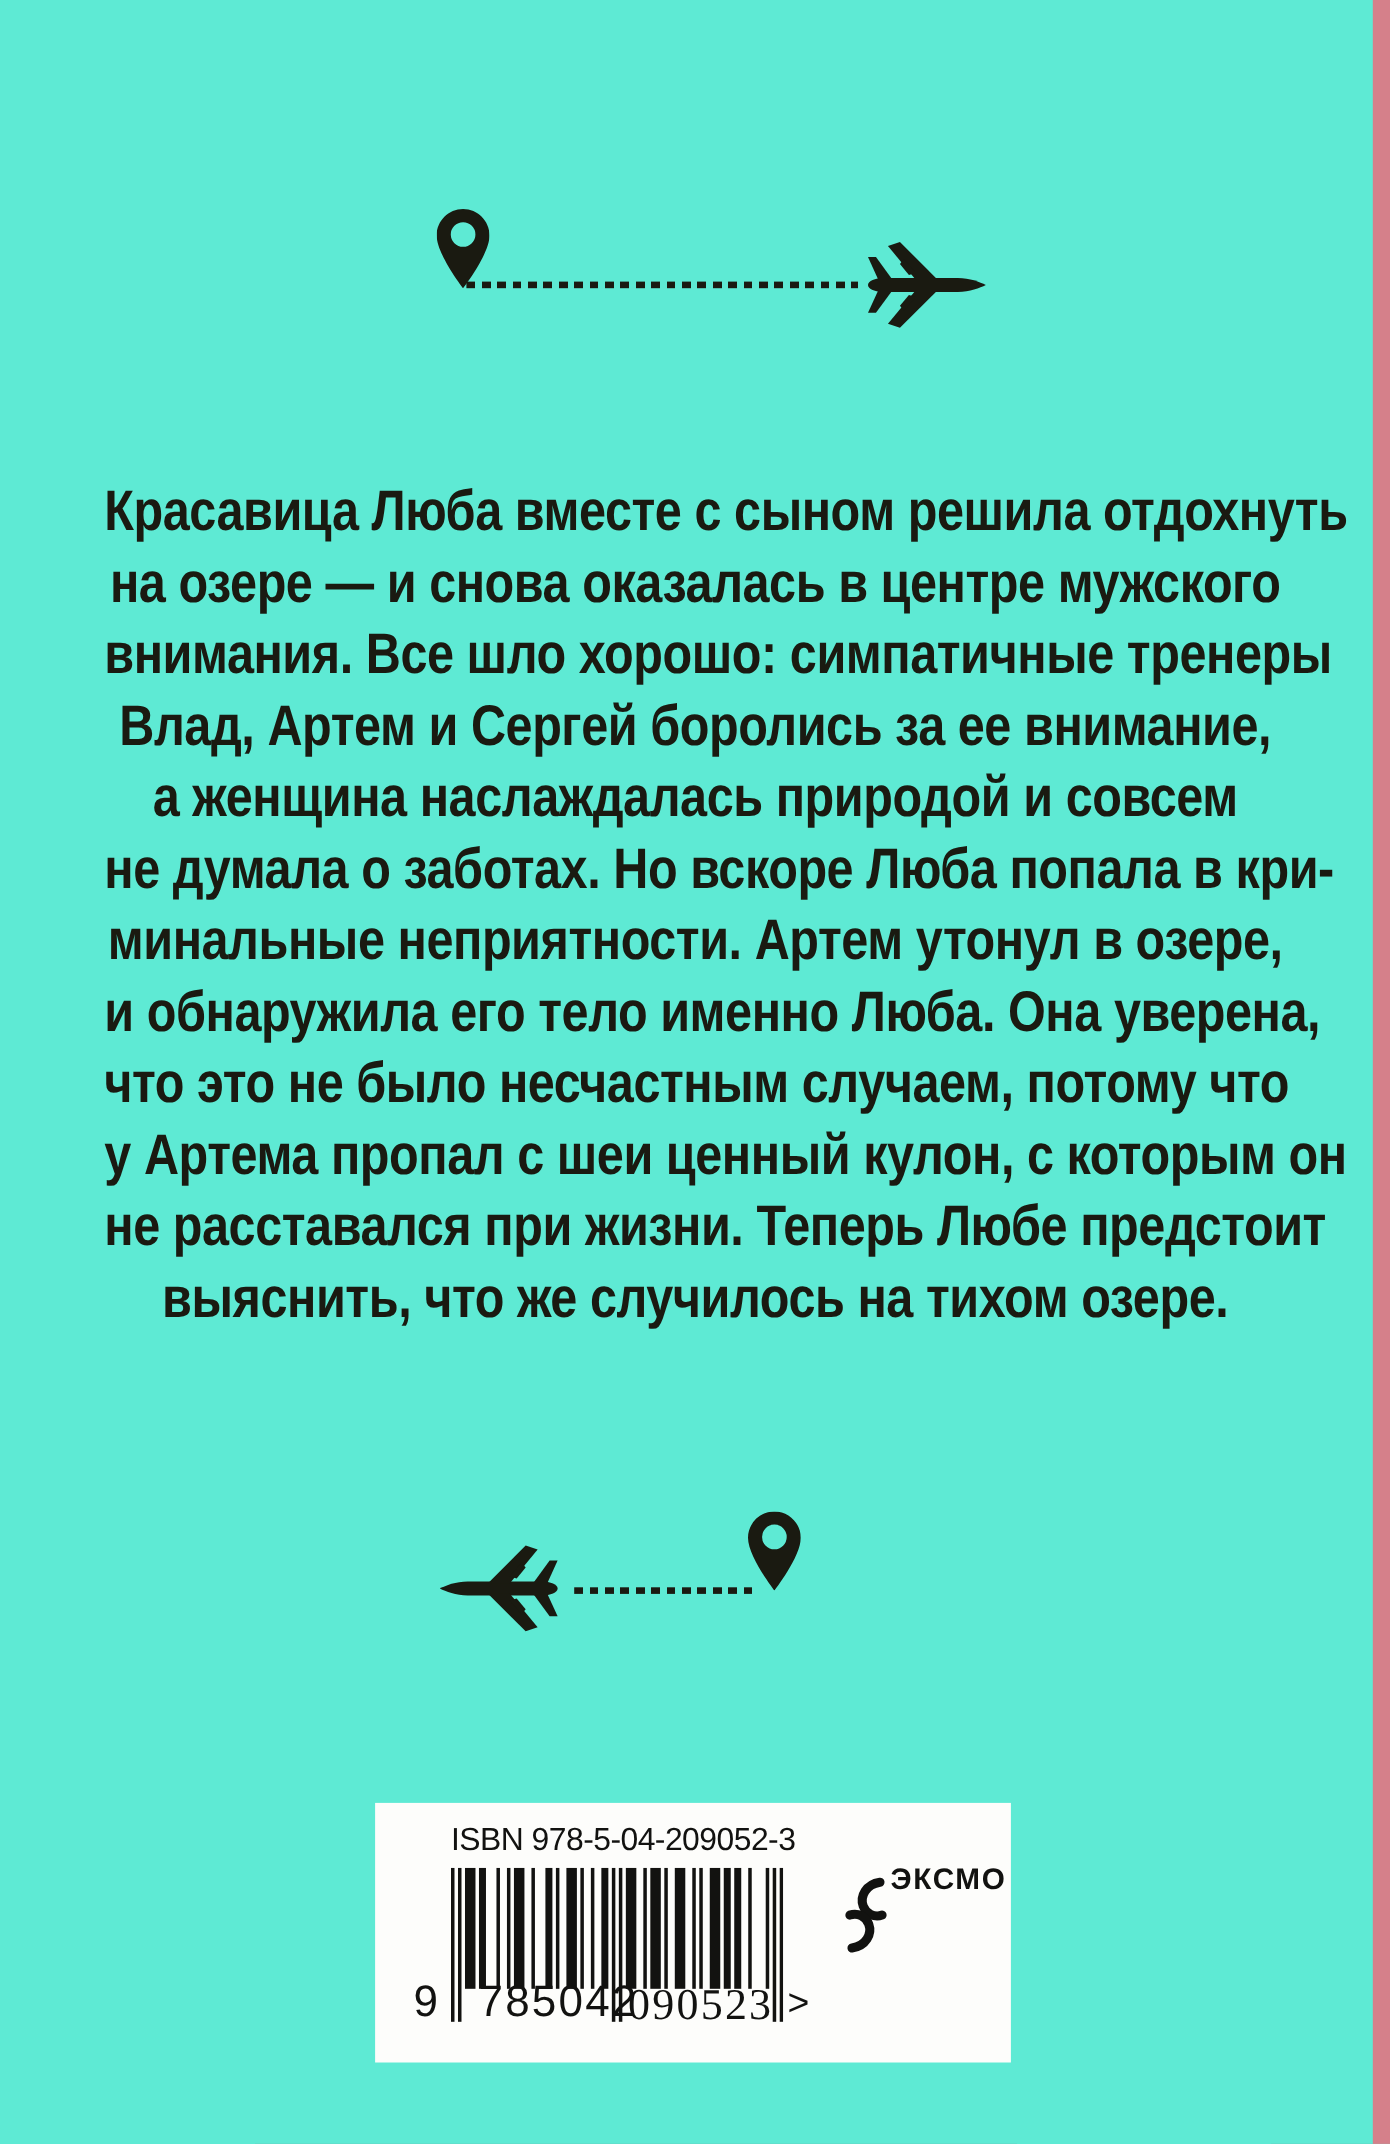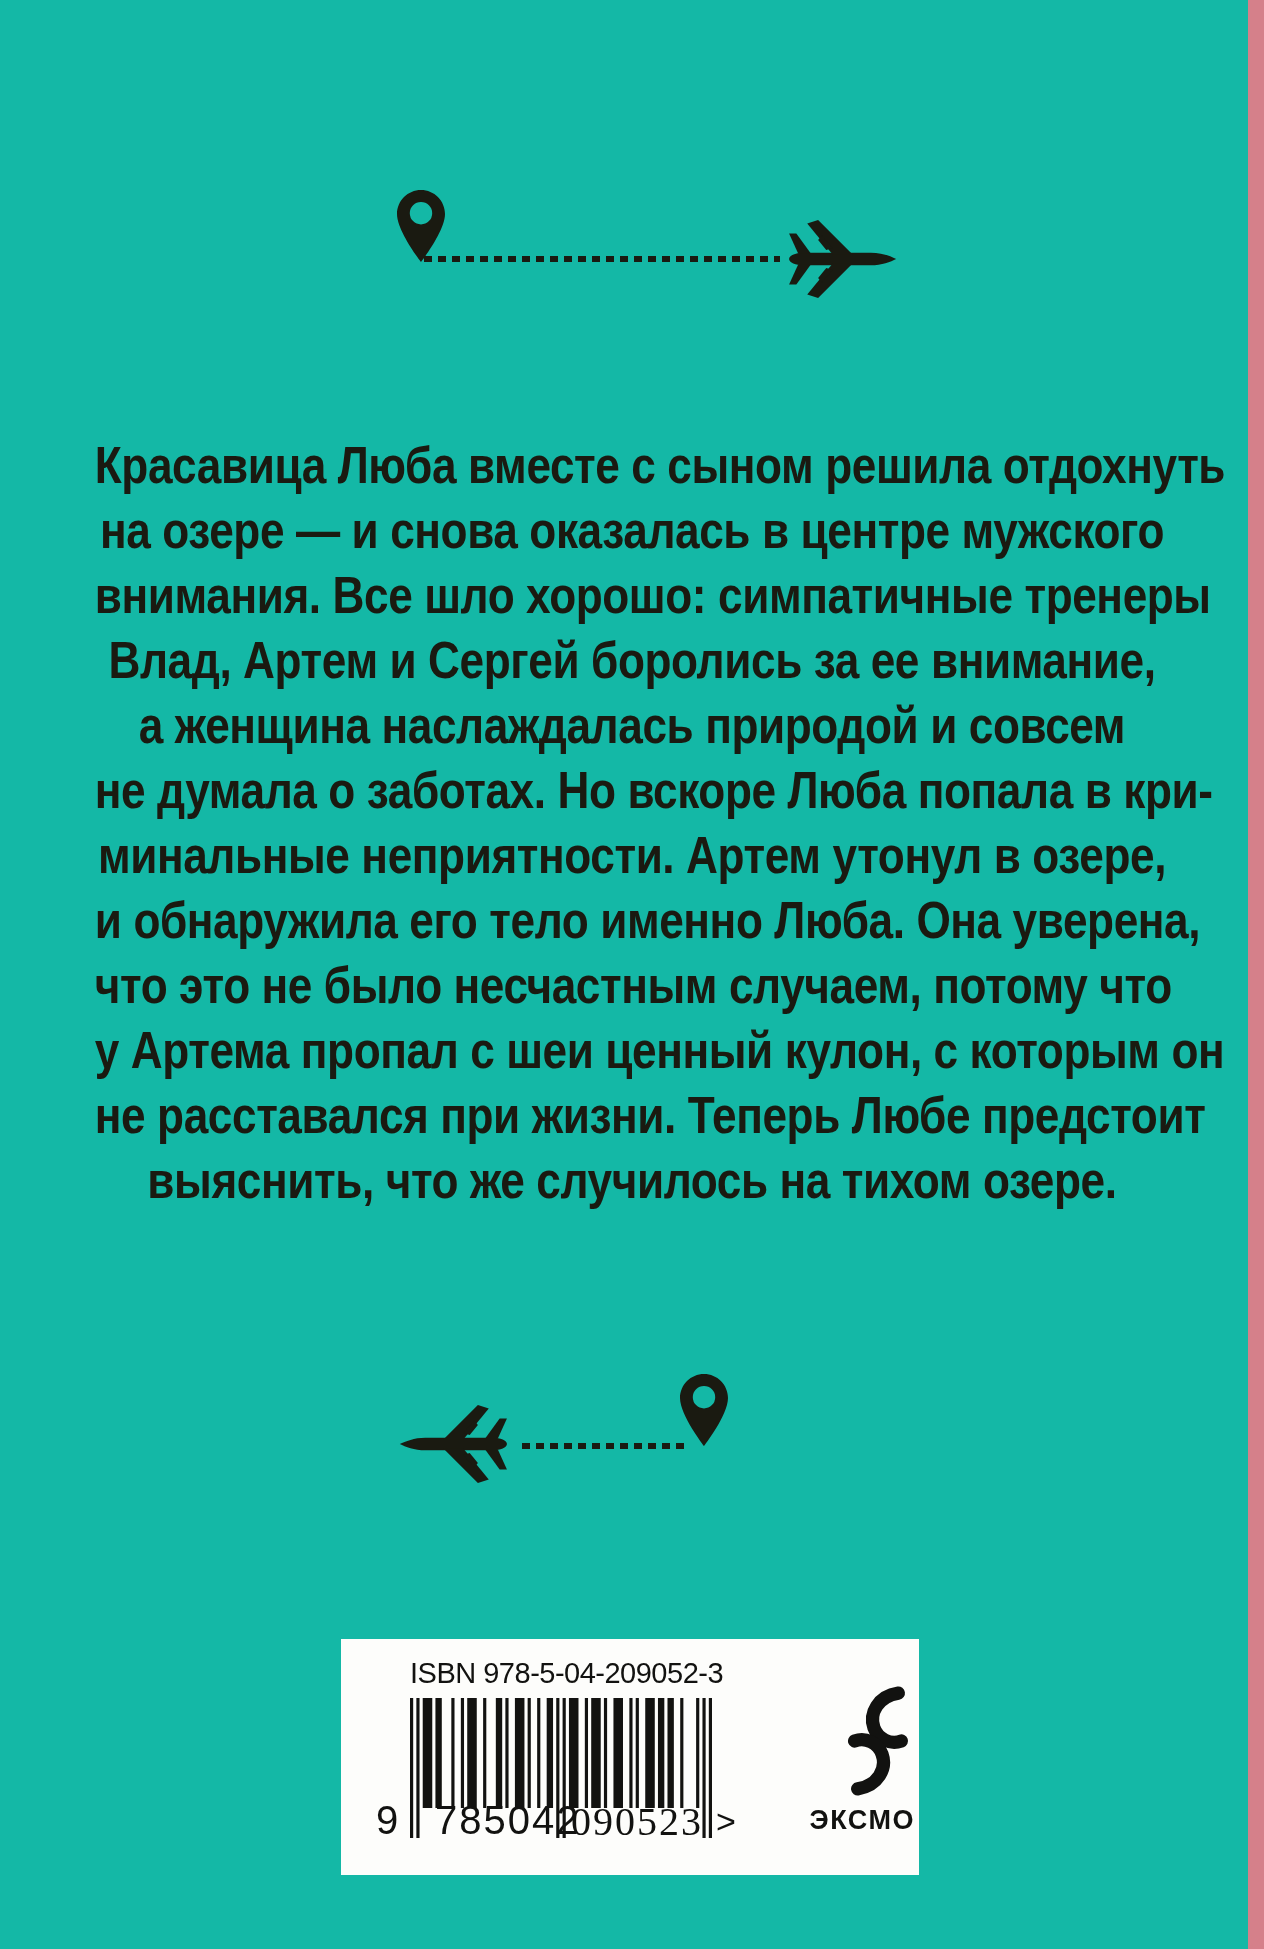--- a/index.html
+++ b/index.html
@@ -1,20 +1,20 @@
 <!DOCTYPE html>
 <html><head>
 <meta charset="utf-8">
 <style>
   html,body{margin:0;padding:0;background:#888;}
   .canvas{
     position:relative;
     width:1264px;height:1949px;
     margin:0 auto;
-    background:#14b8a6;
+    background:#5eead4;
     overflow:hidden;
     font-family:"Liberation Sans", sans-serif;
     color:#1a1a11;
   }
   .accent-strip{
     position:absolute;top:0;right:0;width:16px;height:100%;
     background:#d5808a;
   }
   .icon-black{fill:#1a1a11;}
   .pin{position:absolute;width:48px;height:72px;}
@@ -52,21 +52,21 @@
     position:absolute;top:100px;left:0;width:100%;height:46px;
     font-size:40px;color:#121210;
   }
   .bd{position:absolute;top:0;white-space:nowrap;}
   .bd-lead{left:-34px;}
   .bd-g1{left:14px;width:134px;text-align:center;letter-spacing:2px;margin-left:11px;}
   .bd-g2{left:160px;width:134px;text-align:center;letter-spacing:2px;font-family:Liberation Serif, serif;}
   .bd-trail{left:306px;font-size:34px;top:4px;}
   .publisher-col{
     position:absolute;left:424px;top:46px;width:150px;
-    display:flex;flex-direction:column;align-items:flex-end;
+    display:flex;flex-direction:row;align-items:flex-start;
   }
   .eksmo-swirl{width:74px;height:112px;}
   .publisher-name{
     margin-top:8px;
     font-size:27px;font-weight:bold;letter-spacing:1.5px;color:#121210;
     white-space:nowrap;
   }
 </style>
 </head>
 <body>

